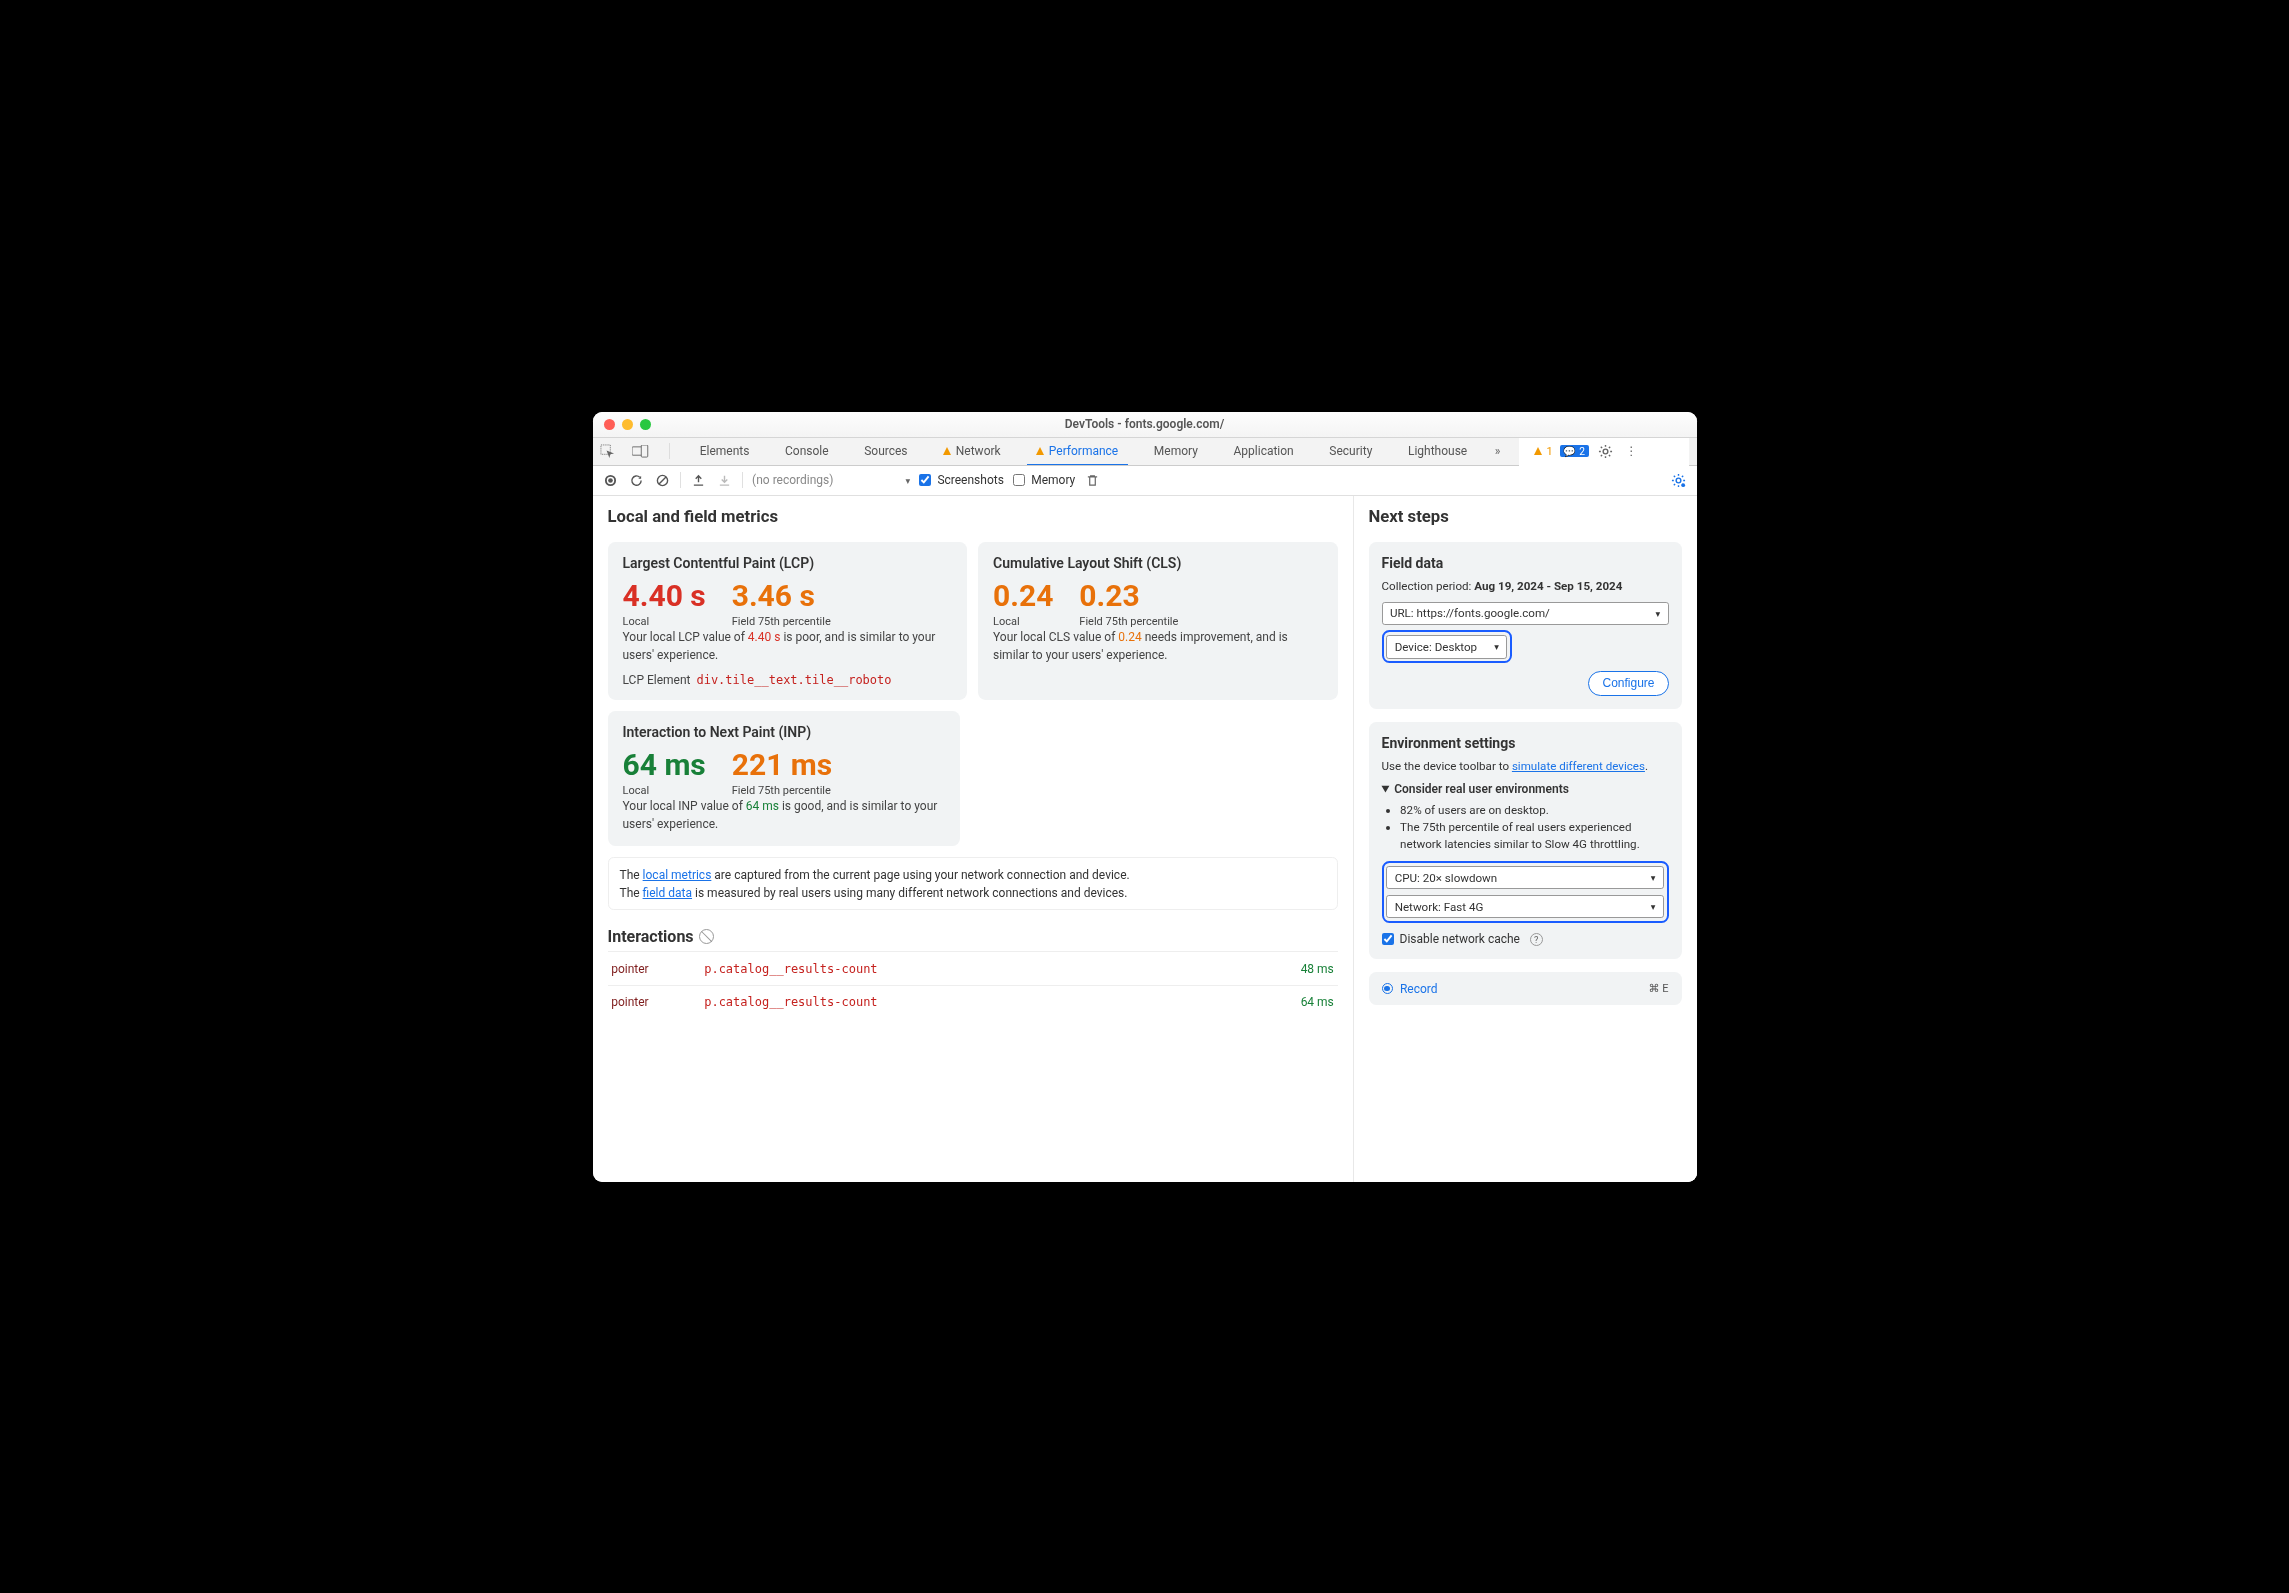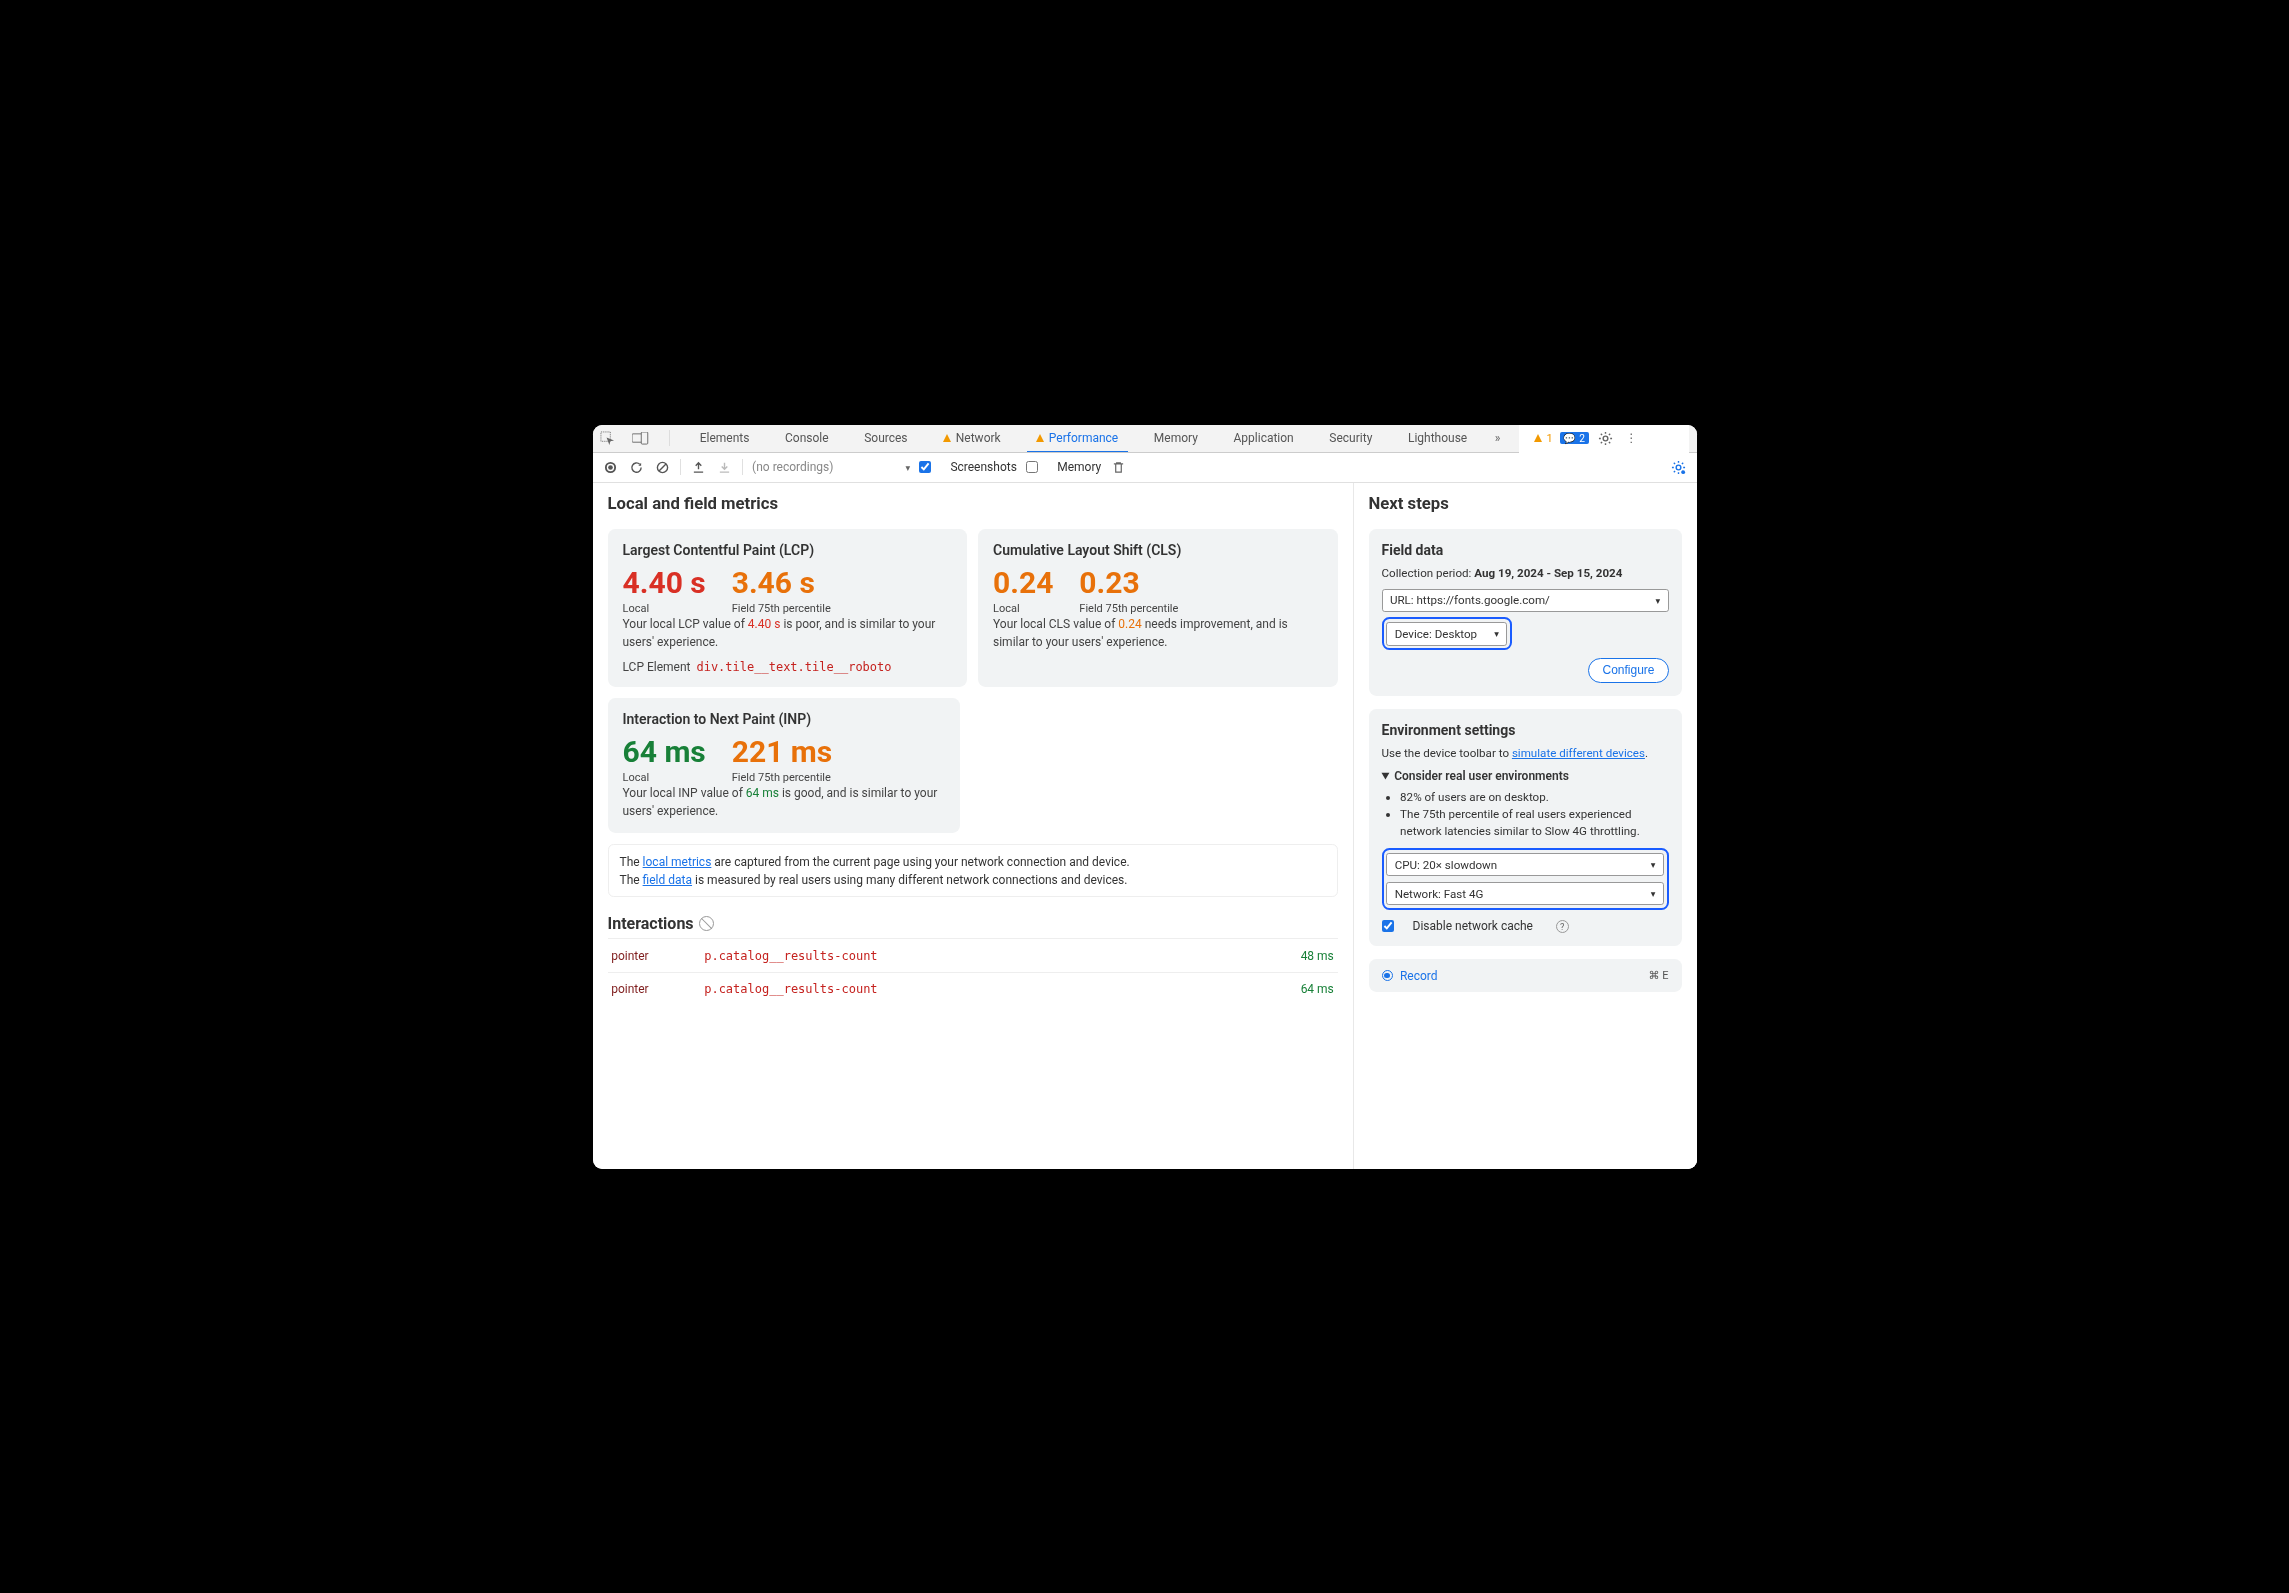--- a/index.html
+++ b/index.html
@@ -106,21 +106,21 @@
 .toolbar .vsep { width: 0.9px; height: 16.7px; background: #e0e0e0; }
 .dropdown {
   color: #888;
   font-size: 12px;
   display: flex;
   align-items: center;
   gap: 3.7px;
   min-width: 158px;
 }
 .dropdown::after { content: "▾"; color: #666; font-size: 9.3px; margin-left: auto; }
-.chk { display: flex; align-items: center; gap: 19px; font-size: 12px; color: #333; }
+.chk { display: flex; align-items: center; gap: 6px; font-size: 12px; color: #333; }
 input[type=checkbox] { width: 12px; height: 12px; accent-color: #1a73e8; }
 .main {
   display: flex;
   background: #fff;
   height: 686px;
 }
 .left {
   flex: 1;
   padding: 11px 15px;
   border-right: 0.9px solid #e8e8e8;
@@ -226,20 +226,28 @@
 .kb { color: #555; font-size: 11px; }
 .q { display: inline-flex; width: 13px; height: 13px; border: 0.9px solid #999; border-radius: 50%; align-items: center; justify-content: center; font-size: 9.3px; color: #666; margin-left: 3.7px; }
 svg { display: block; }
 .container { position: relative; }
 </style>
 </head>
 <body>
 
 <div class="window container">
 
+  <div class="titlebar">
+    <div class="traffic">
+      <div class="dot red"></div>
+      <div class="dot yellow"></div>
+      <div class="dot green"></div>
+    </div>
+    <div class="title">DevTools - fonts.google.com/</div>
+  </div>
 
   <div class="tabbar">
     <div class="icn">
       <svg width="15" height="15" viewBox="0 0 16 16">
           <rect x="1" y="1" width="10" height="10" fill="none" stroke="#666" stroke-dasharray="1 1"></rect>
           <path d="M7 7 L15 10 L11 11 L10 15 Z" fill="#666"></path>
         </svg>
     </div>
     <div class="icn">
       <svg width="16.7" height="13" viewBox="0 0 18 14">

